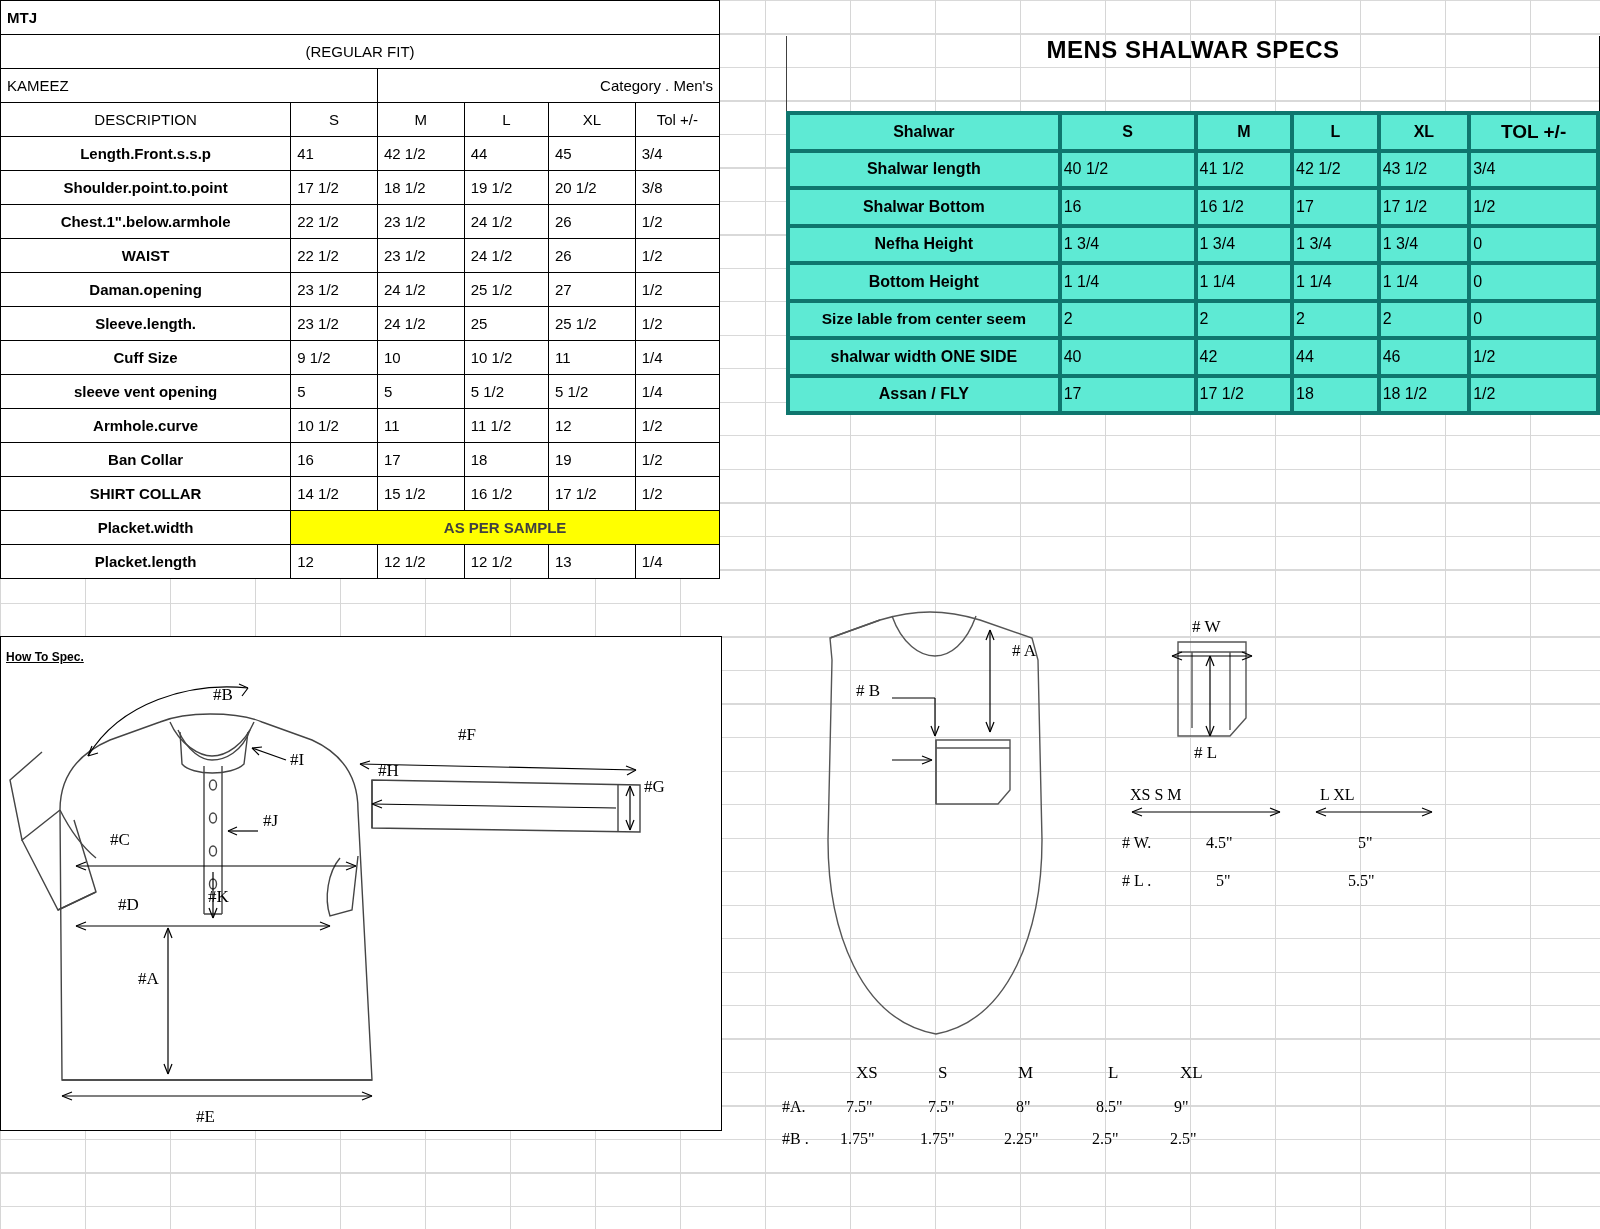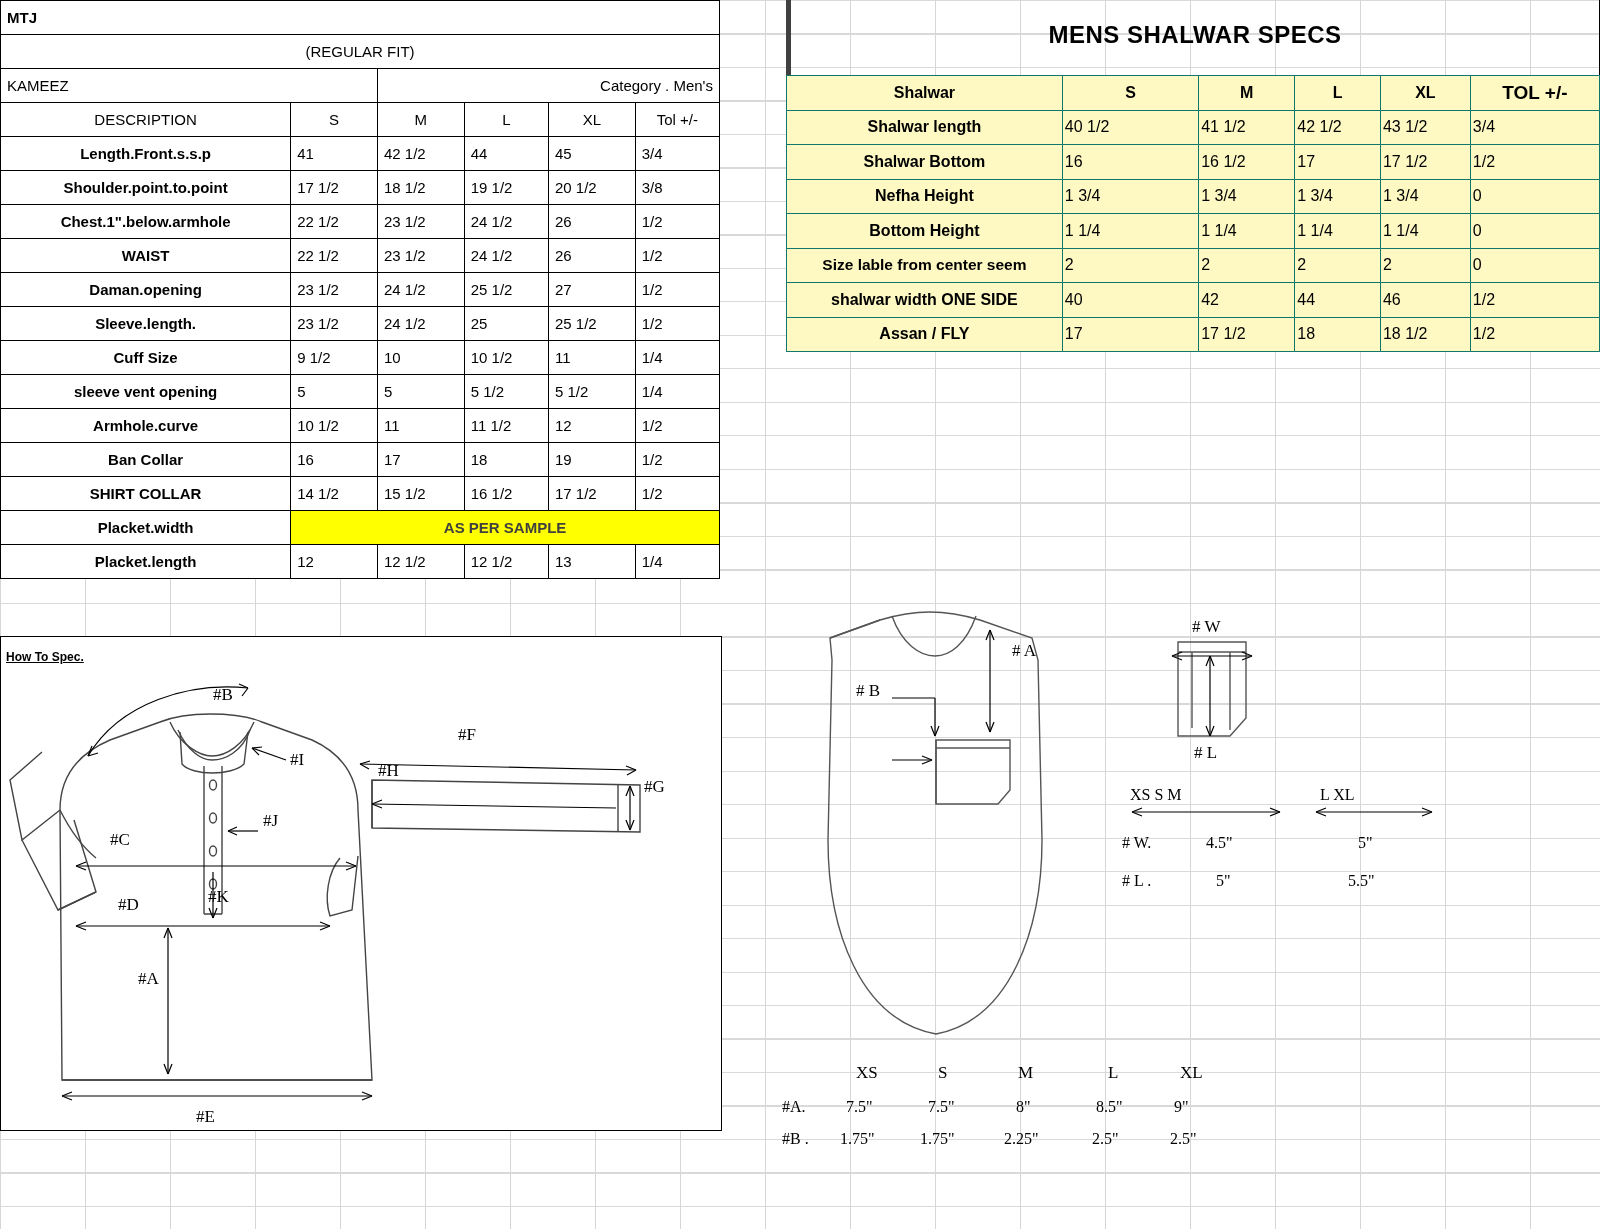--- a/index.html
+++ b/index.html
@@ -33,25 +33,25 @@
   
   .c-desc{width:300px;}
   .c-s{width:85px;}
   .c-m{width:85px;}
   .c-l{width:82px;}
   .c-xl{width:85px;}
   .c-tol{width:82px;}
 
   
   .shalwar-wrap{position:absolute;left:786px;top:0;width:814px;}
-  .shalwar-top{height:75px;border-left:5px solid #404040;border-right:1px solid #000;
-    display:flex;align-items:center;justify-content:center;}
+  .shalwar-top{height:75px;border-left:1px solid #404040;border-right:1px solid #000;
+    display:flex;align-items:flex-start;justify-content:center;margin-top:36px;}
   .shalwar-top span{font-size:24px;font-weight:bold;letter-spacing:.5px;padding-bottom:6px;}
   .shalwar-table{border-collapse:collapse;width:814px;}
-  .shalwar-table td{border:1px solid #0f766e;height:33.5px;font-size:16px;padding:0 2px;background:#fef9c3;}
+  .shalwar-table td{border:4px solid #0f766e;height:33.5px;font-size:16px;padding:0 2px;background:#5eead4;}
   .sh-hdr{font-weight:bold;text-align:center;font-size:23px;}
   .sh-name{font-weight:bold;text-align:center;font-size:16px;}
   .sh-val{text-align:left;padding-left:10px;font-size:16px;}
   .s-c1{width:262px;}
   .s-c2{width:127px;}
   .s-c3{width:88px;}
   .s-c4{width:78px;}
   .s-c5{width:82px;}
   .s-c6{width:120px;}
 

